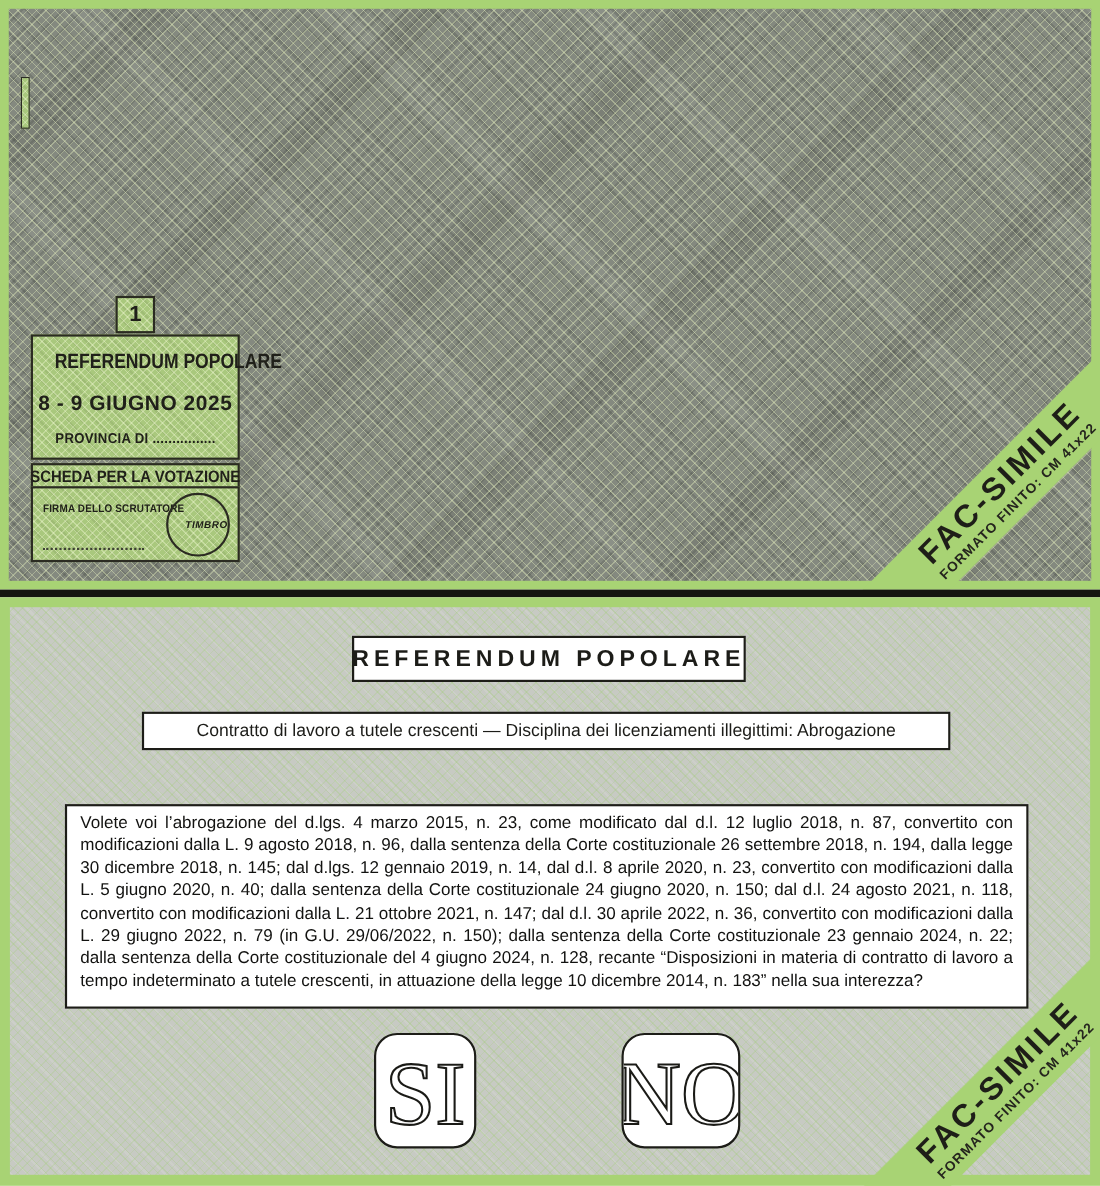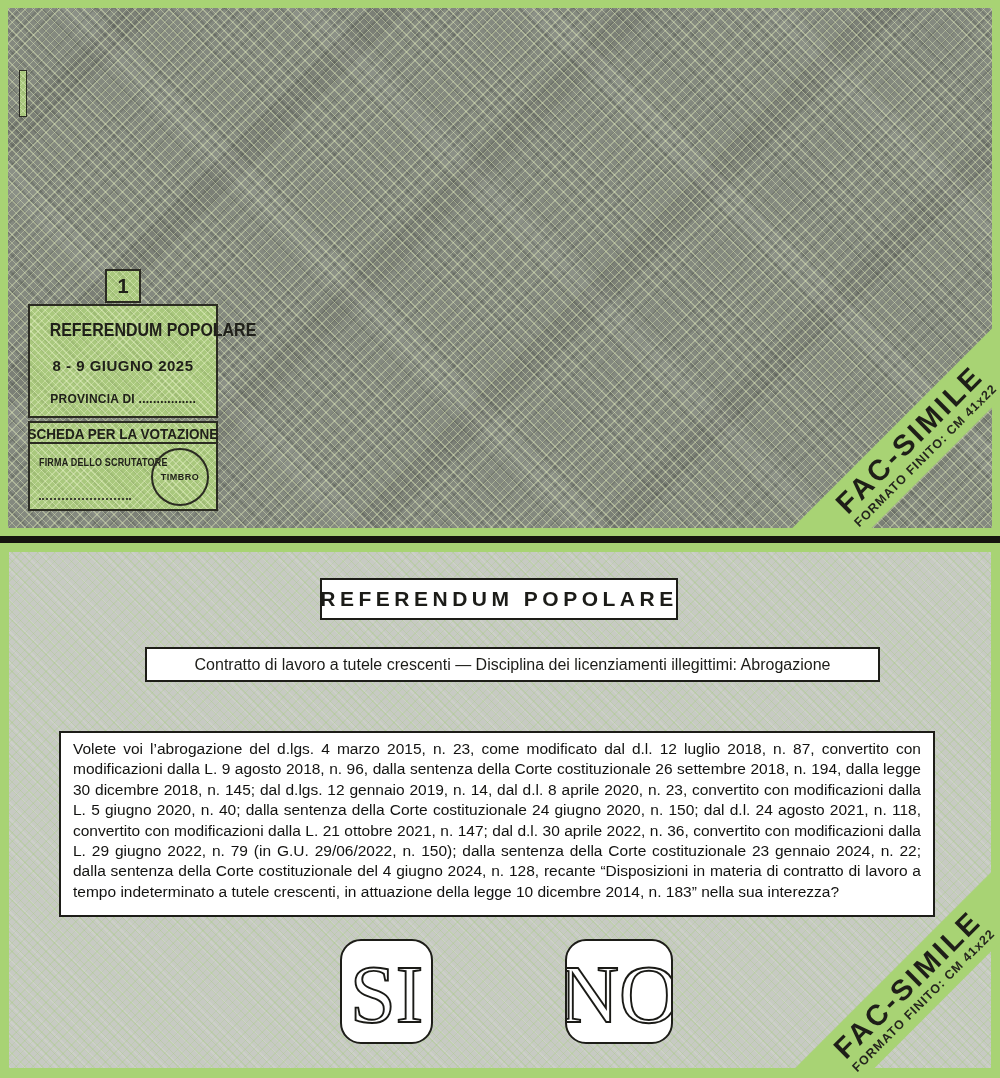--- a/index.html
+++ b/index.html
@@ -44,28 +44,28 @@
       repeating-linear-gradient(45deg, rgba(58,68,40,.09) 0 2px, transparent 2px 9px);
     color:#20201a;
   }
   .fold-tab{left:11px;top:62px;width:8px;height:47px;border-width:1px;}
   .num-box{left:105px;top:269px;width:36px;height:34px;display:flex;align-items:center;justify-content:center;
     font-weight:bold;font-size:20px;}
   .main-card{left:28px;top:304px;width:190px;height:114px;text-align:center;}
   .main-card .line{position:absolute;left:0;width:100%;text-align:center;white-space:nowrap;}
   .condensed{display:inline-block;transform:scaleX(.84);transform-origin:center;white-space:nowrap;}
   .mc-title{top:13px;font-weight:bold;font-size:19px;}
-  .mc-date{top:51px;font-weight:bold;font-size:15px;letter-spacing:.5px;}
+  .mc-date{top:51px;font-weight:bold;font-size:19px;letter-spacing:.5px;}
   .mc-prov{top:85px;font-weight:bold;font-size:13px;letter-spacing:.3px;}
   .scheda-card{left:28px;top:421px;width:190px;height:24px;display:flex;align-items:center;justify-content:center;}
   .scheda-card span{font-weight:bold;font-size:15px;}
   .firma-card{left:28px;top:448px;width:190px;height:69px;}
   .firma-label{position:absolute;left:9px;top:13px;font-weight:bold;font-size:10px;letter-spacing:.2px;}
   .timbro-circle{position:absolute;right:7px;top:4px;width:54px;height:54px;border:2px solid #2b2b22;
-    border-radius:50%;display:flex;align-items:center;justify-content:center;}
+    border-radius:50%;display:flex;align-items:center;justify-content:flex-end;font-style:italic;}
   .timbro-circle span{font-weight:bold;font-size:9px;letter-spacing:.5px;}
   .sig-dots{position:absolute;left:9px;bottom:9px;width:92px;border-bottom:2px dotted #3e4034;}
 
   
   .ribbon{
     position:absolute;width:330px;height:56px;background:#a8d374;
     display:flex;flex-direction:column;align-items:center;justify-content:center;
     transform:translate(-50%,-50%) rotate(-45deg);
   }
   .ribbon .big{font-weight:bold;font-size:29px;letter-spacing:3px;color:#1e1e18;line-height:1;}
@@ -139,21 +139,21 @@
 
 <div class="separator"></div>
 
 <div class="panel panel-bottom">
   <div class="interior interior-light">
 
     <div class="white-box title-box" style="left:311px;top:26px;">
       <span>REFERENDUM POPOLARE</span>
     </div>
 
-    <div class="white-box subject-box" style="left:136px;top:95px;">
+    <div class="white-box subject-box" style="left:120px;top:95px;">
       <span>Contratto di lavoro a tutele crescenti  —  Disciplina dei licenziamenti illegittimi:  Abrogazione</span>
     </div>
 
     <div class="white-box question-box" style="left:50px;top:179px;">
       <p>Volete voi l’abrogazione del d.lgs. 4 marzo 2015, n. 23, come modificato dal d.l. 12 luglio 2018, n. 87, convertito con modificazioni dalla L. 9 agosto 2018, n. 96, dalla sentenza della Corte costituzionale 26 settembre 2018, n. 194, dalla legge 30 dicembre 2018, n. 145; dal d.lgs. 12 gennaio 2019, n. 14, dal d.l. 8 aprile 2020, n. 23, convertito con modificazioni dalla L. 5 giugno 2020, n. 40; dalla sentenza della Corte costituzionale 24 giugno 2020, n. 150; dal d.l. 24 agosto 2021, n. 118, convertito con modificazioni dalla L. 21 ottobre 2021, n. 147; dal d.l. 30 aprile 2022, n. 36, convertito con modificazioni dalla L. 29 giugno 2022, n. 79 (in G.U. 29/06/2022, n. 150); dalla sentenza della Corte costituzionale 23 gennaio 2024, n. 22; dalla sentenza della Corte costituzionale del 4 giugno 2024, n. 128, recante “Disposizioni in materia di contratto di lavoro a tempo indeterminato a tutele crescenti, in attuazione della legge 10 dicembre 2014, n. 183” nella sua interezza?</p>
     </div>
 
     <div class="white-box vote-box yes-box" style="left:331px;top:387px;">
       <svg viewBox="0 0 93 105">
         <text x="46.5" y="84">SI</text>

